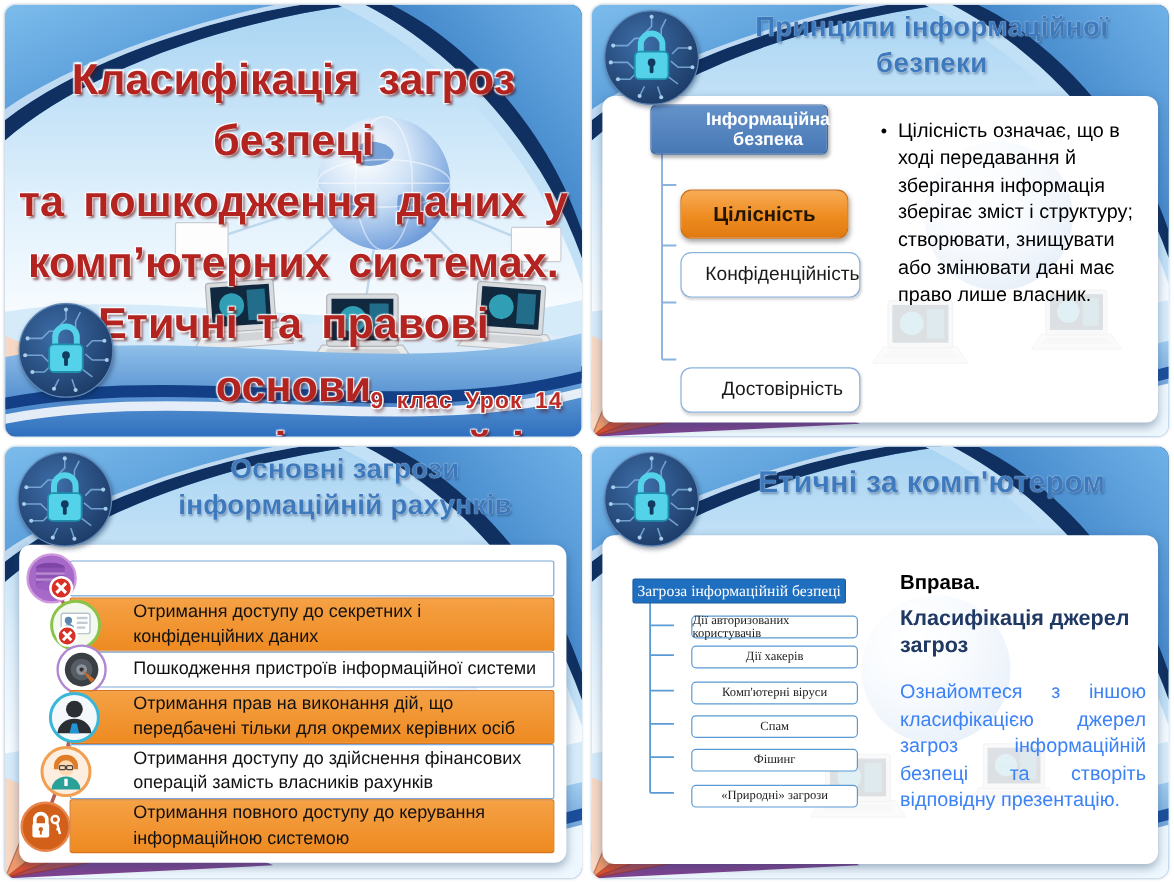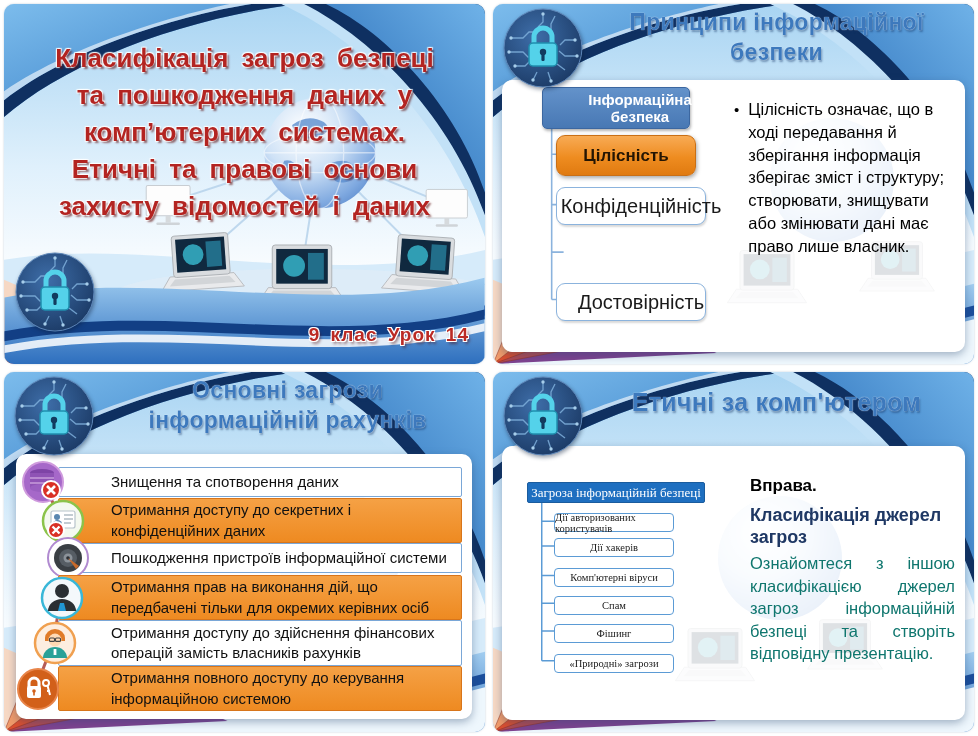--- a/index.html
+++ b/index.html
@@ -17,21 +17,21 @@
   .s1-badge  { top:248px; left:11px; }
 
   .slide-title { position:absolute; z-index:4; font-weight:bold; text-align:center;
                  color:#3d79bd; letter-spacing:.3px;
                  text-shadow:0 0 1px #fff, 1px 2px 2px rgba(20,50,100,.45); }
   .t2 { left:90px; right:4px; top:4px; font-size:23px; line-height:1.3; }
   .t4 { left:90px; right:4px; top:16px; font-size:25px; }
 
   
   .s1-title { position:absolute; z-index:3; top:36px; left:8px; right:8px; text-align:center;
-              font-size:26px; font-weight:bold; line-height:1.42; word-spacing:6px; color:#b32421;
+              font-size:36px; font-weight:bold; line-height:1.42; word-spacing:6px; color:#b32421;
               text-shadow:-1px -1px 1px rgba(255,255,255,.85), 1px -1px 1px rgba(255,255,255,.85),
                           -1px 1px 1px rgba(255,255,255,.85), 2px 2px 2px rgba(90,10,10,.6); }
   .s1-footer { position:absolute; z-index:4; top:320px; right:16px; font-size:19px; font-weight:bold;
                color:#bb2a24; letter-spacing:1px; word-spacing:4px;
                text-shadow:-1px -1px 0 #fff, 1px -1px 0 #fff, -1px 1px 0 #fff, 1px 1px 0 #fff,
                            2px 3px 3px rgba(80,10,10,.55); }
 
   .panel { position:absolute; z-index:2; background:#fff; border-radius:10px;
            box-shadow:0 3px 8px rgba(40,70,110,.4); }
   .p2 { left:9px; right:9px; top:76px; bottom:12px; }
@@ -39,53 +39,53 @@
   .p4 { left:9px; right:9px; top:74px; bottom:12px; }
   .watermark { position:absolute; right:8px; top:28px; width:250px; height:210px; pointer-events:none; }
   .connector { position:absolute; inset:0; width:100%; height:100%; }
 
   
   .s2-root { position:absolute; left:40px; top:7px; width:148px; height:42px;
              background:linear-gradient(#6392ca,#4878b4); border:1px solid #3c67a0; border-radius:5px;
              color:#fff; font-weight:bold; font-size:15px; line-height:1.15;
              display:flex; align-items:center; justify-content:center; text-align:center;
              box-shadow:1px 2px 3px rgba(0,0,0,.3);padding-left:48px; }
-  .s2-box { position:absolute; left:54px; display:flex; align-items:center; justify-content:center;
-            text-align:right; border-radius:9px; }
+  .s2-box { position:absolute; left:65px; display:flex; align-items:center; justify-content:center;
+            text-align:right; border-radius:9px;margin-top:23px; }
   .s2-orange { width:140px; height:41px; font-size:17px; font-weight:bold; color:#241503;
                background:linear-gradient(#f8ab55,#ee8c20 55%,#e07a10);
                border:1.5px solid #c96f15; box-shadow:1px 2px 4px rgba(0,0,0,.35); }
-  .s2-white { width:150px; height:38px; font-size:20px; color:#1a1a1a; background:#fff;
+  .s2-white { width:150px; height:38px; font-size:16px; color:#1a1a1a; background:#fff;
               border:1.5px solid #8bb3dd; box-shadow:1px 2px 2px rgba(0,0,0,.15);padding-left:20px; }
   .s2-bullet { position:absolute; left:232px; right:10px; top:18px; display:flex; gap:9px;
                font-size:16.5px; line-height:1.38; color:#000; }
   .bdot { font-size:15px; padding-top:2px; }
 
   
   .s3-row { position:absolute; left:42px; right:10px; display:flex; align-items:center;
             font-size:15px; line-height:1.35; color:#111; padding-left:52px; z-index:1; }
   .s3-row.white { background:#fff; border:1.5px solid #7aa7d7; border-radius:2px; }
   .s3-row.orange { background:linear-gradient(#f5a145,#ee8a21); border:1px solid #d8751a;
                    border-radius:2px; }
   .s3-icon { position:absolute; width:44px; height:44px; z-index:3; top:50%; transform:translateY(-50%); }
   .s3-line { position:absolute; inset:0; width:100%; height:100%; z-index:0; }
 
   
   .s4-header { position:absolute; left:25px; top:36px; width:178px; height:21px; background:#1e6fc0;
                border:1px solid #1a5c9e; border-radius:2px; color:#fff;
                font-family:"Liberation Serif", serif; font-size:13px;
                display:flex; align-items:center; justify-content:center; }
-  .s4-box { position:absolute; left:52px; width:120px; height:19px; background:#fff;
+  .s4-box { position:absolute; left:74px; width:139px; height:19px; background:#fff;
             border:1.5px solid #5b9bd5; border-radius:4px; color:#222;
             font-family:"Liberation Serif", serif; font-size:10.5px;
             display:flex; align-items:center; justify-content:center; }
   .s4-text { position:absolute; left:248px; right:10px; top:30px; }
   .s4-ex  { font-size:17px; font-weight:bold; color:#000; }
   .s4-sub { font-size:18px; font-weight:bold; color:#1f3864; line-height:1.2; margin-top:9px; }
-  .s4-par { font-size:16.5px; color:#0f766e; line-height:1.36; margin-top:4px; text-align:justify; }
+  .s4-par { font-size:16.5px; color:#3b82f6; line-height:1.36; margin-top:18px; text-align:justify; }
 </style>
 </head>
 <body>
 
 <svg width="0" height="0" style="position:absolute" aria-hidden="true">
   <defs>
     <linearGradient id="gSky" x1="0" y1="0" x2="0" y2="1">
       <stop offset="0" stop-color="#a8d4f2"></stop>
         <stop offset=".45" stop-color="#dff0fc"></stop>
         <stop offset=".8" stop-color="#ffffff"></stop>
@@ -395,21 +395,20 @@
               <circle cx="22" cy="22" r="20" fill="#a668c9" stroke="#cf9add" stroke-width="2"></circle>
             <ellipse cx="21" cy="13" rx="12" ry="4" fill="#7e44a6"></ellipse>
               <rect x="9" y="13" width="24" height="15" fill="#8f53b5"></rect>
             <rect x="9" y="17" width="24" height="2" fill="#b98ad1"></rect>
               <rect x="9" y="22" width="24" height="2" fill="#b98ad1"></rect>
             <ellipse cx="21" cy="28" rx="12" ry="4" fill="#9a5fc0"></ellipse>
             <circle cx="30" cy="30" r="9" fill="#d93025" stroke="#fff" stroke-width="2"></circle>
             <path d="M26,26 l8,8 M34,26 l-8,8" stroke="#fff" stroke-width="2.6"></path>
             </svg>
         </div>
-        <span>Знищення та спотворення даних</span>
       </div>
 
       <div class="s3-row orange" style="top:44px;height:45px">
         <div class="s3-icon" style="left:-18px">
           <svg viewBox="0 0 44 44">
               <circle cx="22" cy="22" r="20" fill="#f4f9f0" stroke="#8bc34a" stroke-width="2.5"></circle>
             <rect x="10" y="12" width="24" height="17" rx="2" fill="#fff" stroke="#b8c4cc" stroke-width="1.2"></rect>
             <circle cx="16" cy="18" r="3" fill="#5a87b0"></circle>
               <path d="M12,25 a4.5,4 0 0 1 9,0 Z" fill="#5a87b0"></path>
             <rect x="23" y="15" width="9" height="2" fill="#c3ccd2"></rect>

